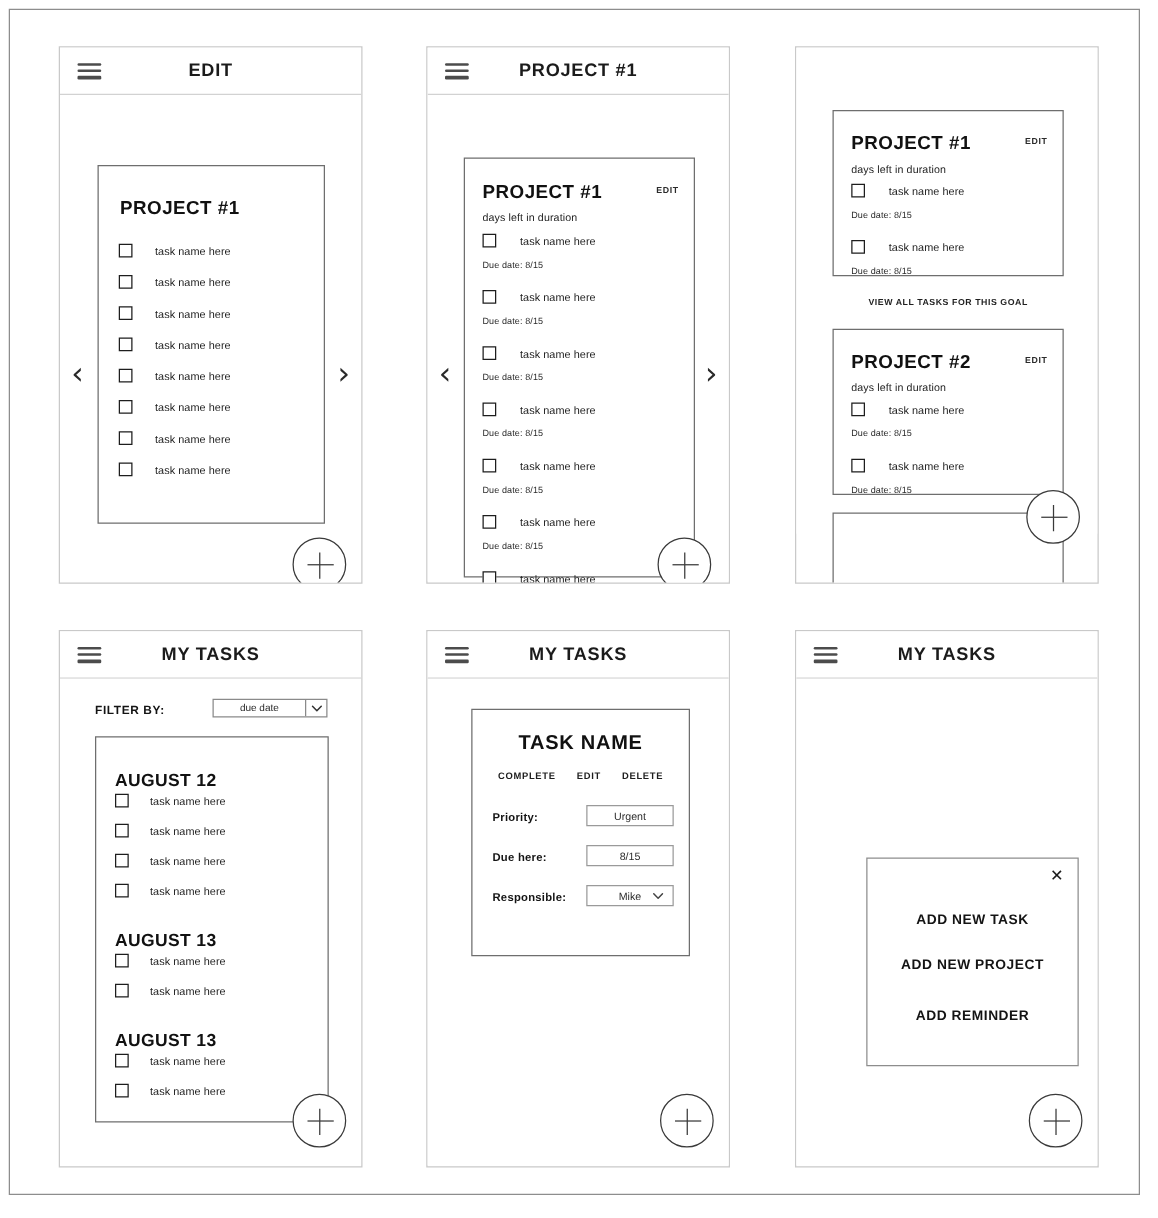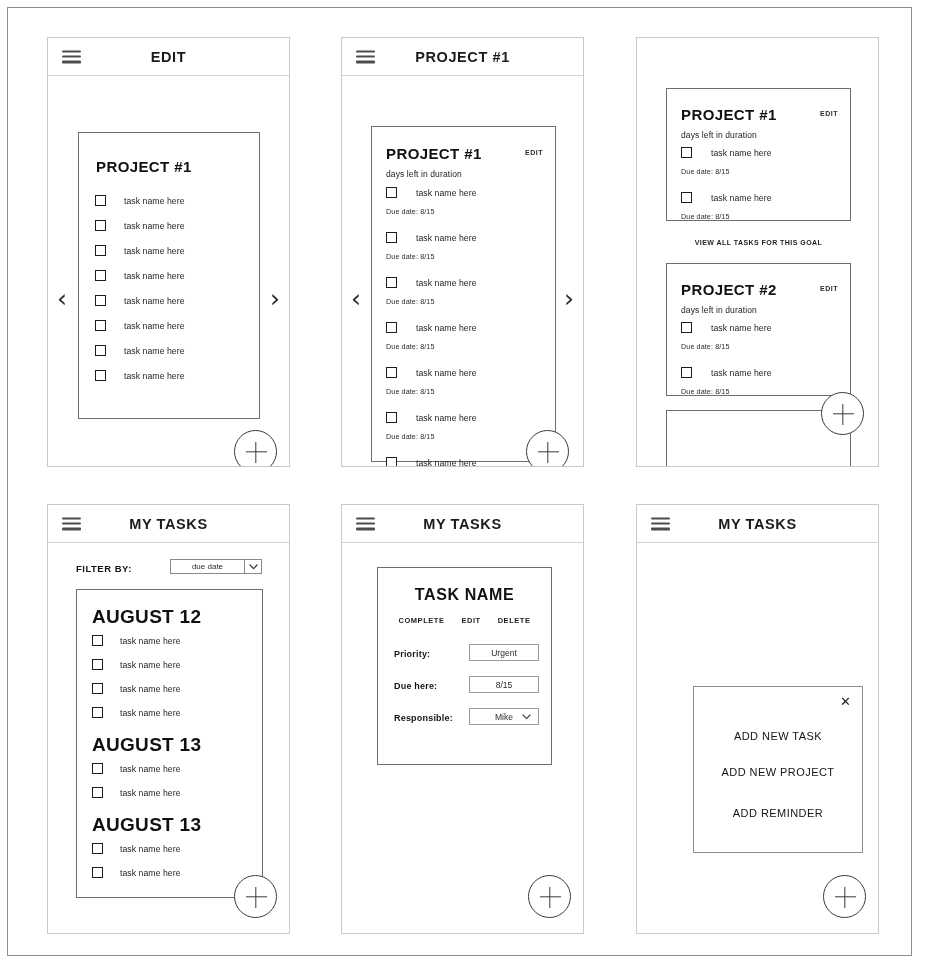--- a/index.html
+++ b/index.html
@@ -212,24 +212,25 @@
     height: 100%;
     border-left: 1px solid #8a8a8a;
     display: flex;
     align-items: center;
     justify-content: center;
   }
   .select-arrow svg { display: block; }
 
   
   .date-head {
-    font-size: 19px;
+    font-size: 14px;
     font-weight: bold;
     letter-spacing: 0.3px;
     color: #111111;
+    margin-top: 10px;
   }
 
   
   .detail-title {
     font-size: 16px;
     font-weight: bold;
     letter-spacing: 0.6px;
     text-align: center;
     color: #111111;
   }
@@ -291,21 +292,21 @@
     line-height: 1;
     color: #1d1d1d;
     font-family: "DejaVu Sans", sans-serif;
     cursor: pointer;
   }
   .modal-item {
     position: absolute;
     left: 0; right: 0;
     text-align: center;
     font-size: 11px;
-    font-weight: normal;
+    font-weight: bold;
     letter-spacing: 0.45px;
     color: #141414;
     cursor: pointer;
   }
 </style>
 </head>
 <body>
 
 <div id="canvas">
   <div class="page-frame"></div>

